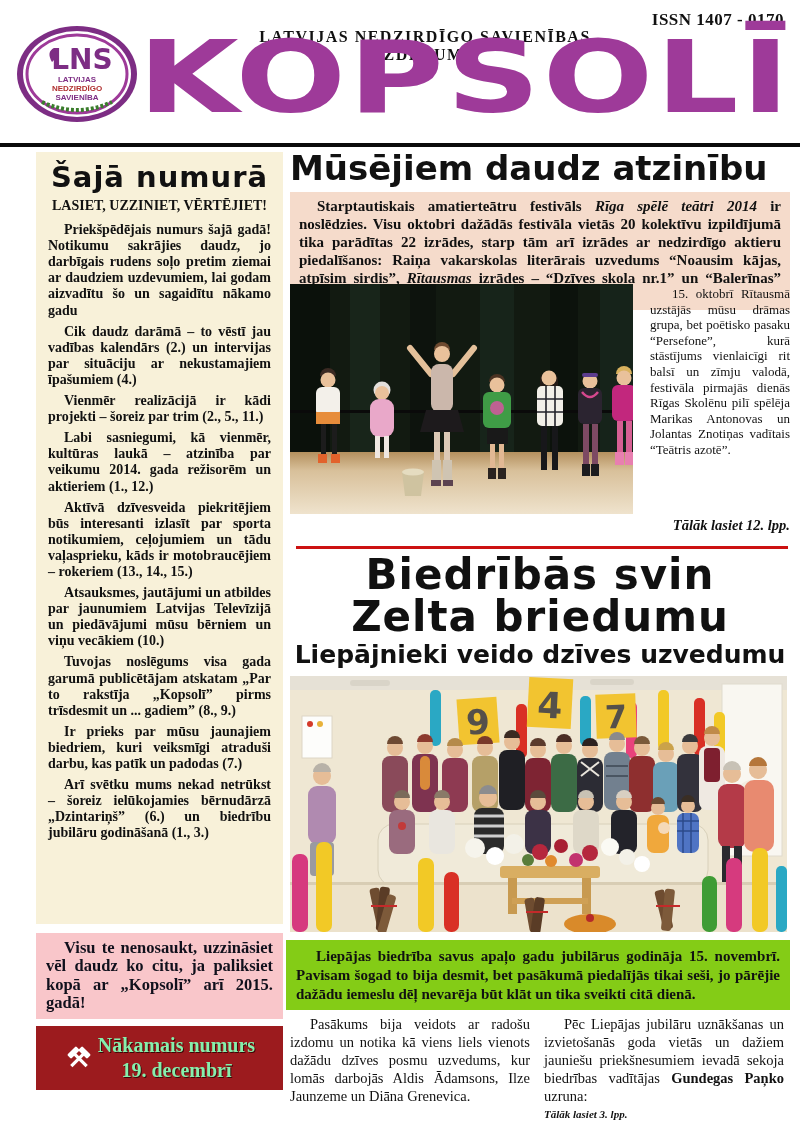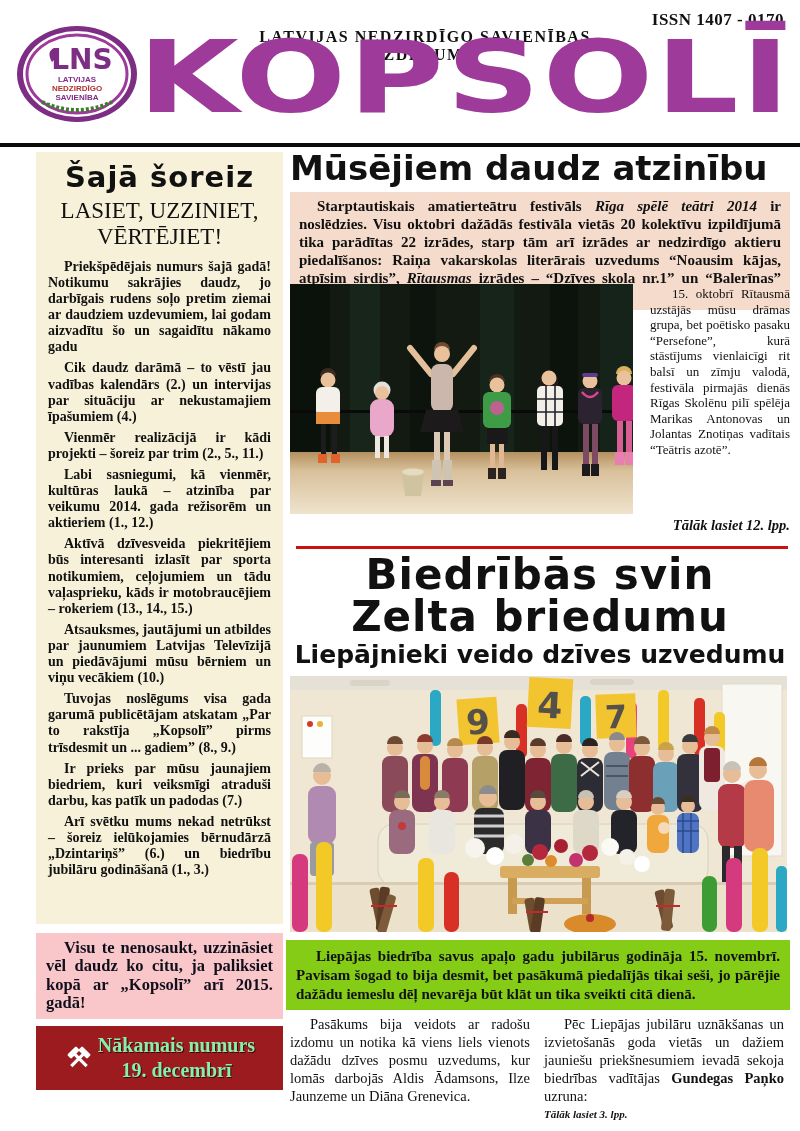--- a/index.html
+++ b/index.html
@@ -14,21 +14,21 @@
         font-family:"DejaVu Sans",sans-serif;font-weight:bold;font-size:100px;line-height:.88;
         letter-spacing:2px;color:#9e3a99;transform:scaleX(1.30);transform-origin:left top;white-space:nowrap;}
   .dateline{position:absolute;left:44px;right:16px;top:122px;display:flex;justify-content:space-between;
             font-weight:bold;font-size:15.5px;}
   .toprule{position:absolute;left:0;right:0;top:143px;height:4px;background:#0a0a0a;}
   
   .sb-panel{position:absolute;left:36px;top:152px;width:247px;height:772px;background:#f8f1d9;
             box-sizing:border-box;padding:8px 12px;overflow:hidden;}
   .sb-title{margin:0 0 2px 0;text-align:center;font-family:"DejaVu Sans",sans-serif;
             font-size:29px;font-weight:bold;letter-spacing:1px;}
-  .sb-sub{margin:4px 0 8px 0;text-align:center;font-size:23px;font-weight:normal;line-height:1.15;}
+  .sb-sub{margin:4px 0 8px 0;text-align:center;font-size:14px;font-weight:bold;line-height:1.15;}
   .sb-panel p{margin:5px 0;font-size:14px;font-weight:bold;line-height:1.15;text-align:justify;
               text-indent:16px;}
   .promo{position:absolute;left:36px;top:933px;width:247px;box-sizing:border-box;background:#f9c6ca;
          padding:6px 10px;font-size:16.5px;font-weight:bold;line-height:1.12;text-indent:18px;
          color:#10101c;text-align:justify;}
   .next-issue{position:absolute;left:36px;top:1026px;width:247px;height:64px;background:#9c1b1e;
               color:#86efac;display:flex;align-items:center;justify-content:center;
               font-size:20px;font-weight:bold;text-align:center;line-height:1.25;
               text-shadow:1px 1px 0 #3a0606;}
   .next-issue svg{margin-right:4px;flex:0 0 auto;}
@@ -74,21 +74,21 @@
     <text x="63" y="76" text-anchor="middle" font-family="Liberation Sans, sans-serif" font-size="8" font-weight="bold" fill="#7d2d84">SAVIENĪBA</text>
     <path d="M28,78 q35,16 70,0" fill="none" stroke="#3a7d2c" stroke-width="4" stroke-dasharray="3,2"></path>
   </svg>
 
   <div class="publine">LATVIJAS NEDZIRDĪGO SAVIENĪBAS IZDEVUMS</div>
   <div class="kops">KOPSOLĪ</div>
 
   <div class="toprule"></div>
 
   <aside class="sb-panel">
-    <h2 class="sb-title">Šajā šoreiz</h2>
+    <h2 class="sb-title">Šajā numurā</h2>
     <h3 class="sb-sub">LASIET, UZZINIET, VĒRTĒJIET!</h3>
     <p>Priekšpēdējais numurs šajā gadā! Notikumu sakrājies daudz, jo darbīgais rudens soļo pretim ziemai ar daudziem uzdevumiem, lai godam aizvadītu  šo un sagaidītu nākamo gadu</p>
     <p>Cik daudz darāmā – to vēstī jau vadības kalendārs (2.) un intervijas par situāciju ar nekustamajiem īpašumiem (4.)</p>
     <p>Vienmēr realizācijā ir kādi projekti – šoreiz par trim (2., 5., 11.)</p>
     <p>Labi sasniegumi, kā vienmēr, kultūras laukā – atzinība par veikumu 2014. gada režisorēm un aktieriem (1., 12.)</p>
     <p>Aktīvā dzīvesveida piekritējiem būs interesanti izlasīt par sporta notikumiem, ceļojumiem un tādu vaļasprieku, kāds ir motobraucējiem – rokeriem (13., 14., 15.)</p>
     <p>Atsauksmes, jautājumi un atbildes par jaunumiem Latvijas Televīzijā  un piedāvājumi mūsu bērniem un viņu vecākiem (10.)</p>
     <p>Tuvojas noslēgums visa gada garumā publicētājam atskatam „Par to rakstīja „Kopsolī” pirms trīsdesmit un ... gadiem” (8., 9.)</p>
     <p>Ir prieks  par mūsu jaunajiem biedriem, kuri veiksmīgi atraduši darbu, kas patīk un padodas (7.)</p>
     <p>Arī svētku mums nekad netrūkst – šoreiz ielūkojamies bērnudārzā „Dzintariņš” (6.) un biedrību jubilāru godināšanā (1., 3.)</p>

